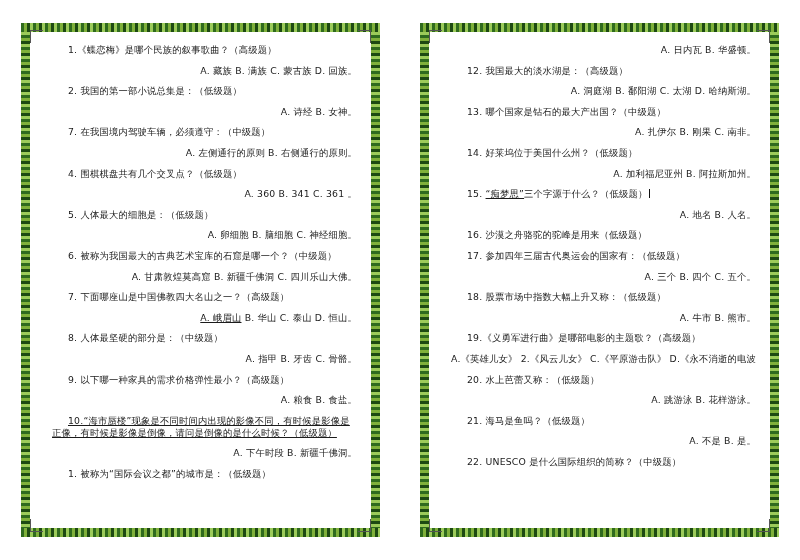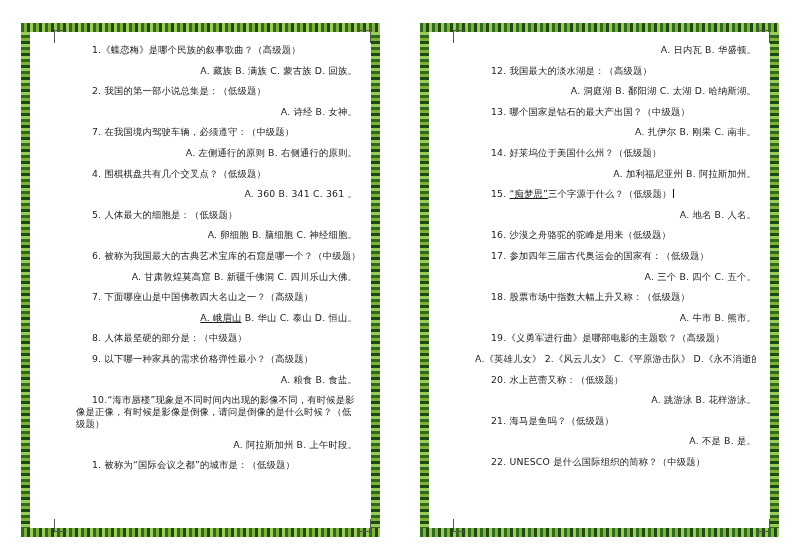--- a/index.html
+++ b/index.html
@@ -47,21 +47,20 @@
     background-repeat: no-repeat;
     pointer-events: none;
   }
   .page-inner {
     position: absolute;
     left: 26px;
     top: 24px;
     right: 26px;
     bottom: 22px;
     box-sizing: border-box;
-    margin-left: 24px;
   }
   
   .crop {
     position: absolute;
     width: 12px;
     height: 12px;
     pointer-events: none;
   }
   .crop.tl { left: 0; top: 0; border-left: 1px solid #555; border-top: 1px solid #555; }
   .crop.tr { right: 0; top: 0; border-right: 1px solid #555; border-top: 1px solid #555; }
@@ -80,21 +79,21 @@
     font-size: 9.3px;
     line-height: 12px;
     color: #1b1b1b;
     margin: 0 0 8.6px 0;
     white-space: nowrap;
     letter-spacing: 0.2px;
     font-family: "DejaVu Sans", "Liberation Sans", sans-serif;
   }
   .line.q { text-indent: 16px; }
   .line.opt { text-indent: 0px; text-align: right; }
-  .line.wrap { white-space: normal; }
+  .line.wrap { white-space: normal; text-decoration: underline; }
   .u { text-decoration: underline; }
   .caret {
     display: inline-block;
     width: 1px;
     height: 9px;
     background: #111;
     vertical-align: -1px;
     margin-left: 1px;
   }
 </style>
@@ -119,24 +118,25 @@
           <p class="line opt">A. 左侧通行的原则 B. 右侧通行的原则。</p>
           <p class="line q">4. 围棋棋盘共有几个交叉点？（低级题）</p>
           <p class="line opt">A. 360 B. 341 C. 361 。</p>
           <p class="line q">5. 人体最大的细胞是：（低级题）</p>
           <p class="line opt">A. 卵细胞 B. 脑细胞 C. 神经细胞。</p>
           <p class="line q">6. 被称为我国最大的古典艺术宝库的石窟是哪一个？（中级题）</p>
           <p class="line opt">A. 甘肃敦煌莫高窟 B. 新疆千佛洞 C. 四川乐山大佛。</p>
           <p class="line q">7. 下面哪座山是中国佛教四大名山之一？（高级题）</p>
           <p class="line opt"><span class="u">A. 峨眉山</span> B. 华山 C. 泰山 D. 恒山。</p>
           <p class="line q">8. 人体最坚硬的部分是：（中级题）</p>
+          <p class="line opt">A. 指甲 B. 牙齿 C. 骨骼。</p>
           <p class="line q">9. 以下哪一种家具的需求价格弹性最小？（高级题）</p>
           <p class="line opt">A. 粮食 B. 食盐。</p>
           <p class="line q wrap">10.“海市蜃楼”现象是不同时间内出现的影像不同，有时候是影像是正像，有时候是影像是倒像，请问是倒像的是什么时候？（低级题）</p>
-          <p class="line opt">A. 阿拉斯加州 B. 上午时段。</p>
+          <p class="line opt">A. 下午时段 B. 新疆千佛洞。</p>
           <p class="line q">1. 被称为“国际会议之都”的城市是：（低级题）</p>
         </div>
     </div>
   </div>
 
   <div class="page">
     <div class="deco-border"></div>
     <div class="page-inner">
       <div class="crop tl"></div>
       <div class="crop tr"></div>

